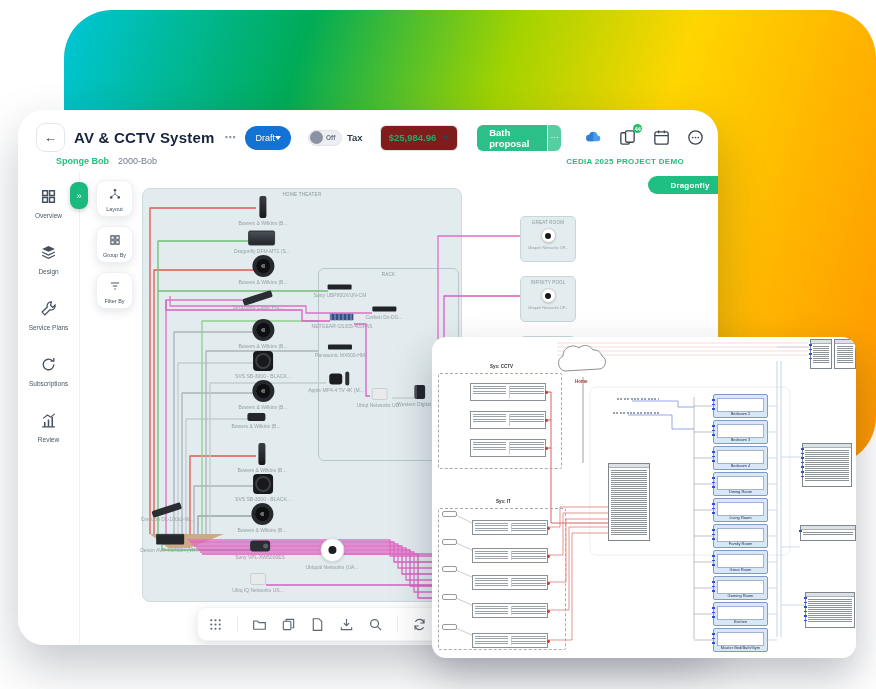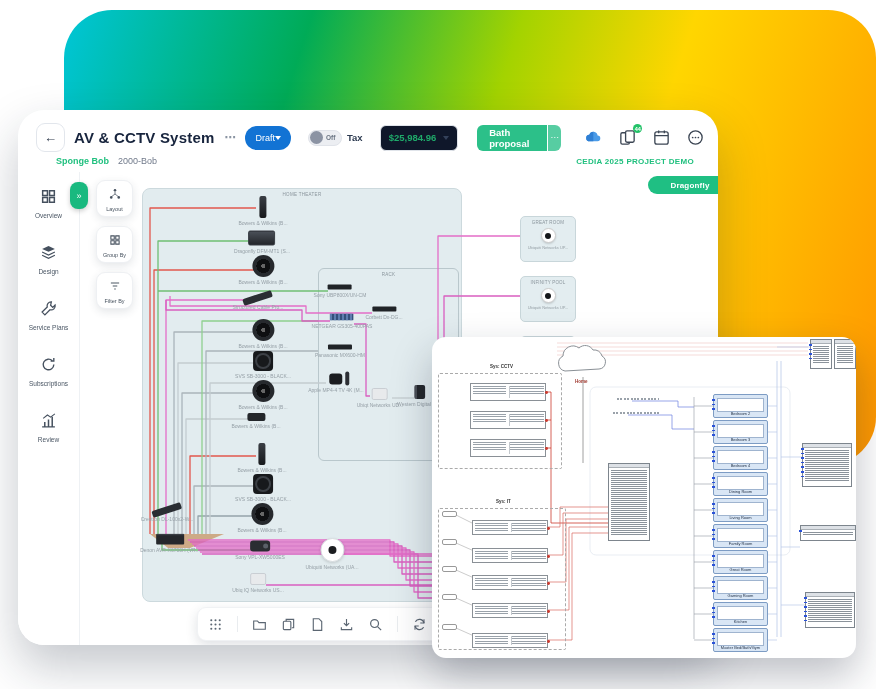--- a/index.html
+++ b/index.html
@@ -22,38 +22,38 @@
   .title { font-size:15px; font-weight:700; color:#17243d; letter-spacing:.2px; white-space:nowrap; }
   .more-dots { color:#8a94a2; font-size:11px; font-weight:700; padding:0 1px; }
   .draft-pill { width:104px; height:24px; background:#1273d4; border-radius:13px; color:#fff; font-size:9px;
     display:flex; align-items:center; justify-content:space-between; padding:0 10px; }
   .caret-down { width:0; height:0; border-left:3.5px solid transparent; border-right:3.5px solid transparent; border-top:4.5px solid currentColor; }
   .tax-wrap { display:flex; align-items:center; gap:5px; margin-left:8px; }
   .toggle { width:34px; height:16px; background:#eceef2; border:1px solid #e0e3e9; border-radius:9px; position:relative; display:flex; align-items:center; }
   .toggle .knob { width:13px; height:13px; background:#8b93a3; border-radius:50%; margin-left:1px; }
   .toggle .tstate { font-size:6.5px; color:#6a7482; margin-left:3px; font-weight:700; }
   .tax-label { font-size:9.5px; color:#2c3a50; font-weight:600; }
-  .price-box { height:26px; border:1px solid #e0e4ea; border-radius:6px; background:#0f172a; display:flex;
+  .price-box { height:26px; border:1px solid #e0e4ea; border-radius:6px; background:#7f1d1d; display:flex;
     align-items:center; gap:7px; padding:0 8px; margin-left:8px; }
   .price-val { font-size:9.5px; font-weight:700; color:#1faa6a; }
   .price-box .caret-down { color:#33415a; }
   .edit-group { display:flex; margin-left:10px; }
   .edit-btn { height:26px; background:#2cc089; color:#fff; font-size:9.5px; font-weight:700; border-radius:6px 0 0 6px;
     display:flex; align-items:center; padding:0 12px; }
   .edit-more { height:26px; width:19px; background:#57cda2; color:#fff; border-radius:0 6px 6px 0;
     display:flex; align-items:center; justify-content:center; font-size:8px; margin-left:1px; }
   .hicons { display:flex; align-items:center; gap:15px; margin-left:14px; }
   .hicon { width:19px; height:19px; color:#3c4654; position:relative; }
   .hicon svg { width:100%; height:100%; display:block; }
   .badge { position:absolute; top:-4px; right:-5px; min-width:9px; height:9px; background:#23c268; color:#fff;
     border-radius:5px; font-size:5.5px; display:flex; align-items:center; justify-content:center; padding:0 1px; font-weight:700; }
   .hrow2 { display:flex; align-items:center; margin-top:4px; }
   .owner { font-size:9px; font-weight:700; color:#21c07f; margin-left:20px; }
   .project-id { font-size:9px; color:#70798a; margin-left:9px; }
-  .demo-banner { margin-left:auto; font-size:8px; font-weight:700; color:#21c07f; letter-spacing:.3px; margin-right:6px; }
+  .demo-banner { margin-left:auto; font-size:8px; font-weight:700; color:#21c07f; letter-spacing:.3px; margin-right:16px; }
 
   
   .sidebar { position:absolute; left:0; top:62px; bottom:0; width:62px; border-right:1px solid #eef1f4; background:#fff; z-index:3; }
   .side-items { display:flex; flex-direction:column; align-items:center; padding-top:16px; gap:25px; }
   .side-item { display:flex; flex-direction:column; align-items:center; gap:3px; color:#45505e; width:60px; }
   .side-item svg { width:17px; height:17px; }
   .side-label { font-size:6.5px; color:#4a5664; }
   .expander { position:absolute; right:-9px; top:10px; width:18px; height:27px; background:#19b97f; border-radius:8px;
     color:#fff; font-size:9px; display:flex; align-items:center; justify-content:center; box-shadow:0 2px 5px rgba(0,0,0,.2); }
 

